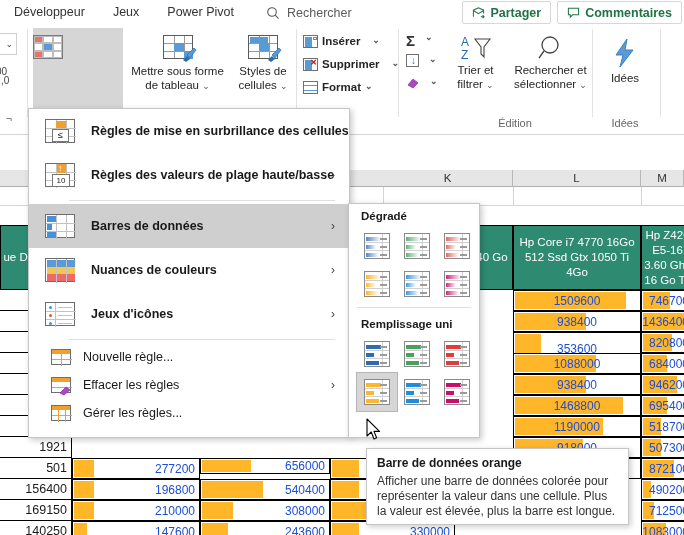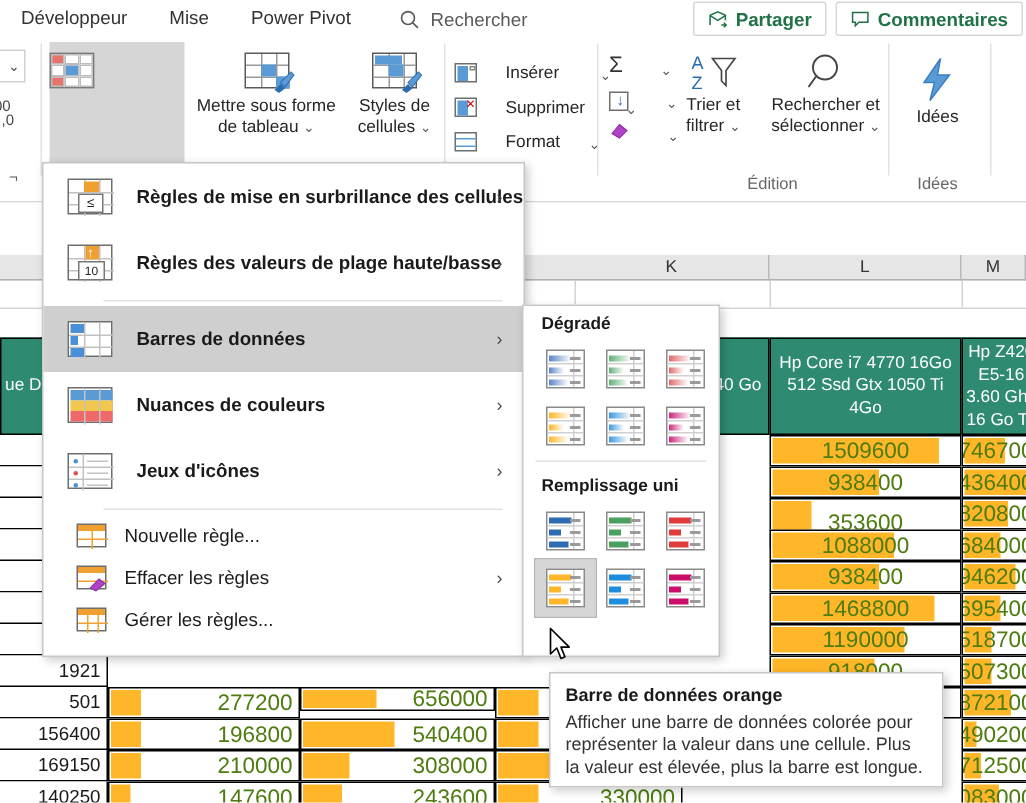--- a/index.html
+++ b/index.html
@@ -62,21 +62,21 @@
              display:grid; grid-template-columns:1fr 1fr 1fr; grid-template-rows:1fr 1fr 1fr; }
   .cf-icon i { border:0.5px solid #bdbdbd; display:block; }
 
   .tbl-icon { width:30px; height:24px; border:1px solid #5b5b5b; background:#fff; position:relative; }
   .tbl-icon .hline { position:absolute; left:0; right:0; height:1px; background:#9a9a9a; }
   .tbl-icon .vline { position:absolute; top:0; bottom:0; width:1px; background:#9a9a9a; }
   .brush { position:absolute; right:-5px; bottom:-4px; width:16px; height:16px; }
 
   .small-ico { width:15px; height:13px; border:1px solid #6f6f6f; background:#fff; position:relative; display:inline-block; vertical-align:middle; }
 
-  .rowitem { display:flex; align-items:flex-end; gap:19px; font-size:11.5px; color:#262626; height:20px; }
+  .rowitem { display:flex; align-items:flex-start; gap:4px; font-size:11.5px; color:#262626; height:20px;font-weight:bold; }
   .chev-sm { font-size:9px; color:#555; }
 
   
   .sheet { position:absolute; left:0; top:135px; width:684px; height:400px; background:#fff; }
   .colhdr-row {
     position:absolute; left:0; top:35px; width:684px; height:17px;
     background:#e6e6e6; border-bottom:1px solid #b0b0b0;
   }
   .colhdr {
     position:absolute; top:0; height:17px; line-height:17px; text-align:center;
@@ -91,21 +91,21 @@
     border:1px solid #000; display:flex; align-items:center;
     justify-content:center; padding:1px 2px; overflow:hidden;
   }
   .datacell {
     position:absolute; border:1px solid #000; background:#fff;
     overflow:hidden;
   }
   .databar { position:absolute; left:1px; top:1px; bottom:1px; background:#ffb628; }
   .cellnum {
     position:absolute; right:4px; top:50%; transform:translateY(-50%);
-    font-size:15px; color:#4d7c0f; font-family:"Liberation Sans", sans-serif;
+    font-size:12px; color:#1d4ed8; font-family:"Liberation Sans", sans-serif;
   }
   .cellnum.ctr { left:0; right:0; text-align:center; }
 
   
   .plaincell {
     position:absolute; font-size:12.5px; color:#1a1a1a; text-align:right;
     border-bottom:1px solid #000; border-right:1px solid #000;
     padding-right:4px; line-height:20px; background:#fff;
   }
 
@@ -162,21 +162,21 @@
   
   .cursor { position:absolute; left:366px; top:418px; width:16px; height:24px; }
 </style>
 </head>
 <body>
 
 <div id="app">
 
   <div class="tabbar">
     <div class="tabitem">Développeur</div>
-    <div class="tabitem">Mise</div>
+    <div class="tabitem">Jeux</div>
     <div class="tabitem">Power Pivot</div>
     <div class="searchbox">
       <svg width="14" height="14" viewBox="0 0 14 14">
         <circle cx="6" cy="6" r="4.3" fill="none" stroke="#5a5a5a" stroke-width="1.1"></circle>
         <line x1="9.2" y1="9.2" x2="12.6" y2="12.6" stroke="#5a5a5a" stroke-width="1.1"></line>
       </svg>
       <span class="lbl">Rechercher</span>
     </div>
     <div class="topright">
       <div class="btn-outline">

